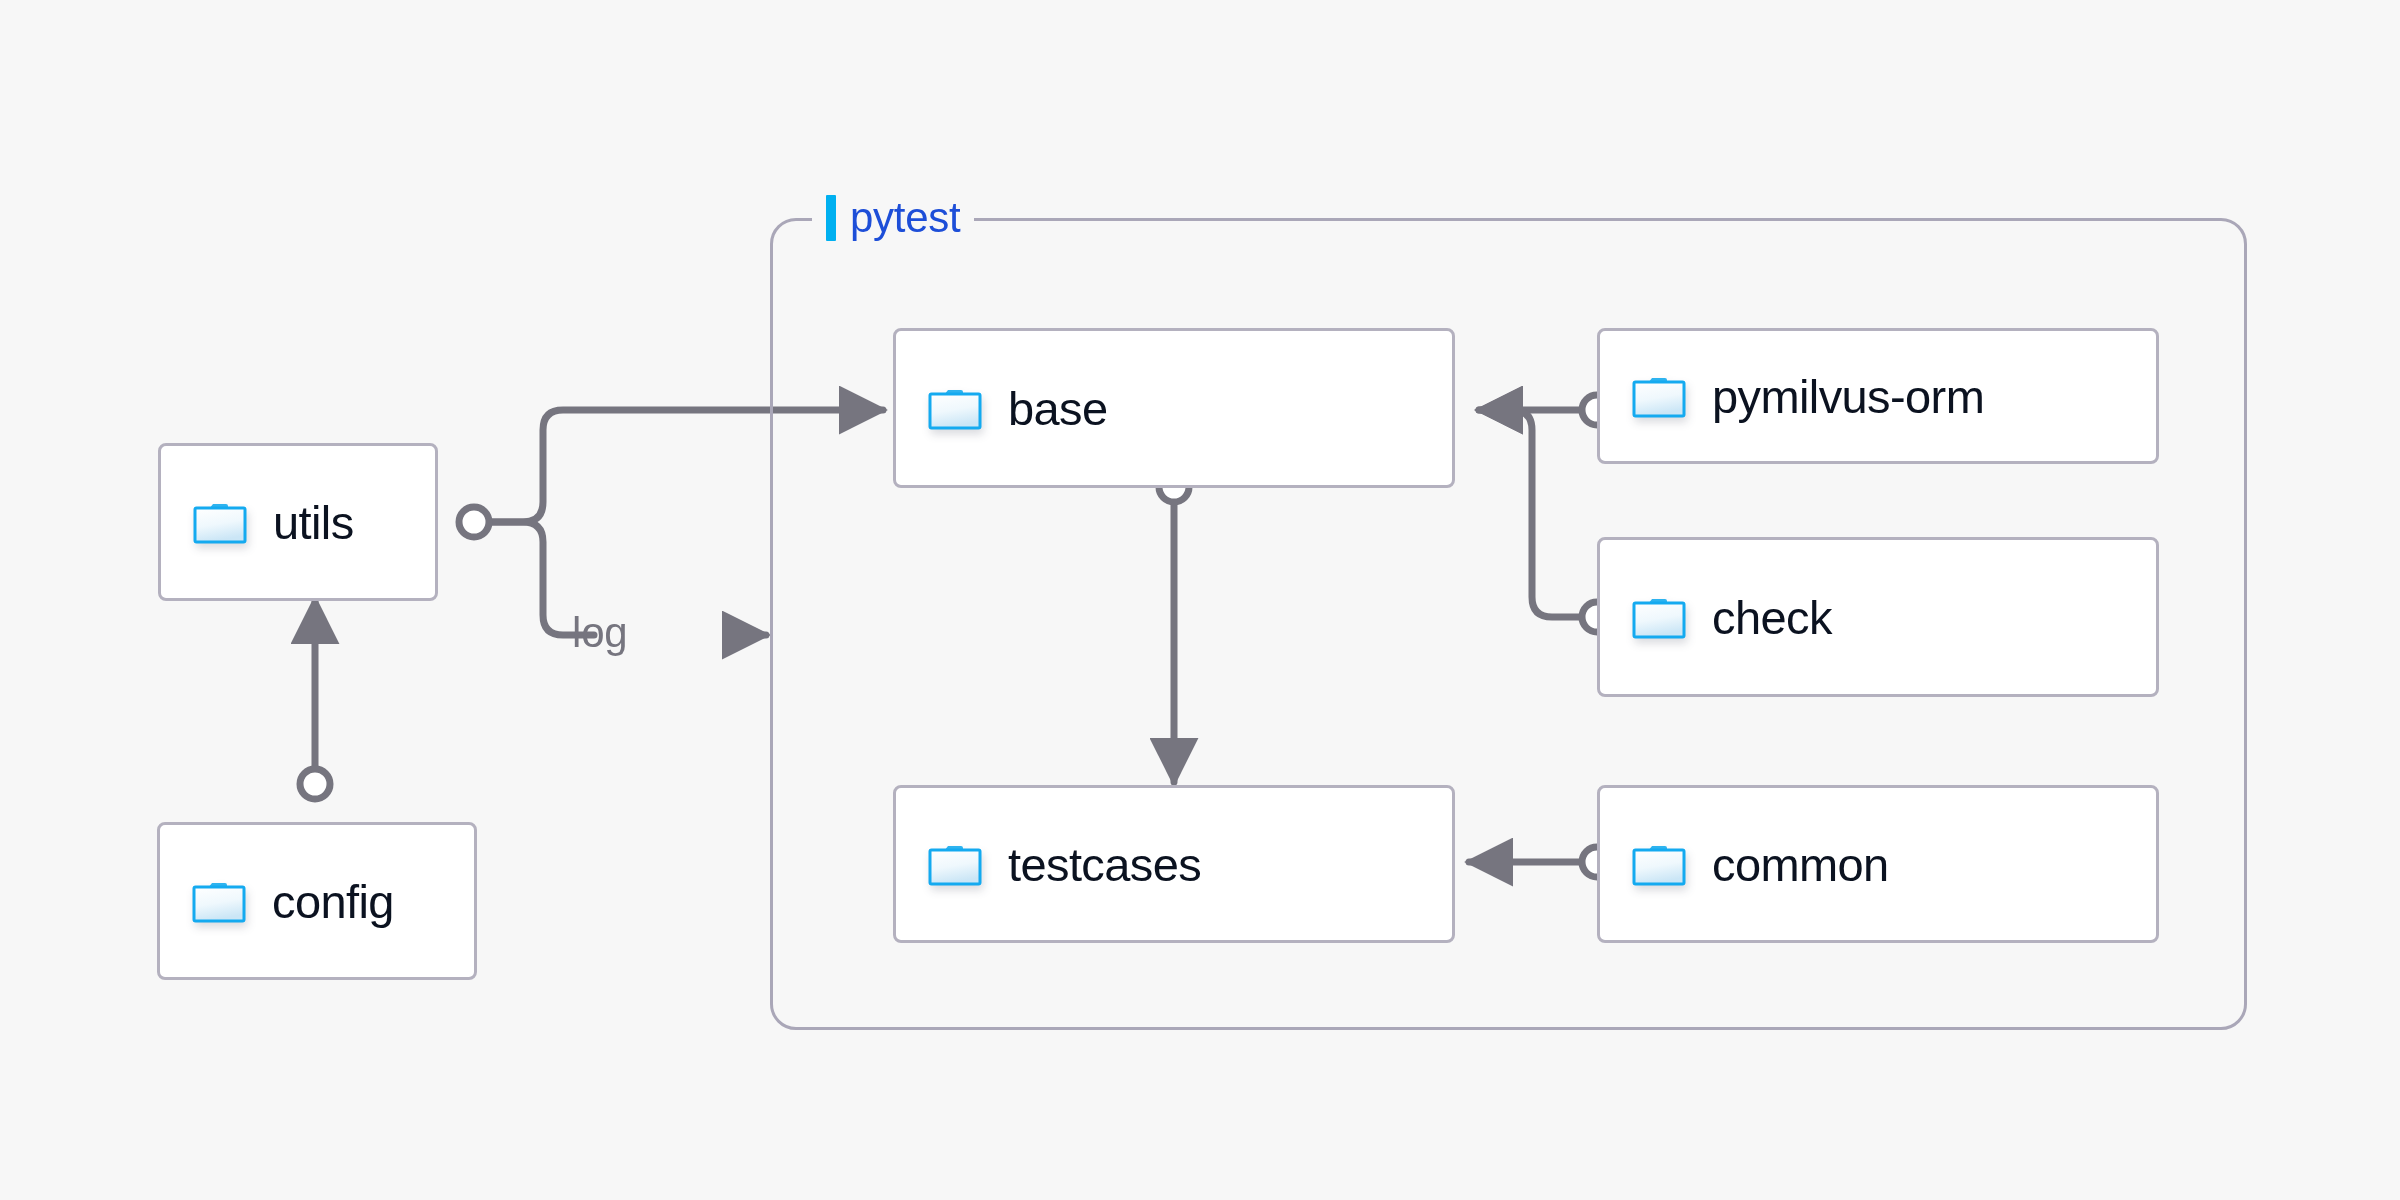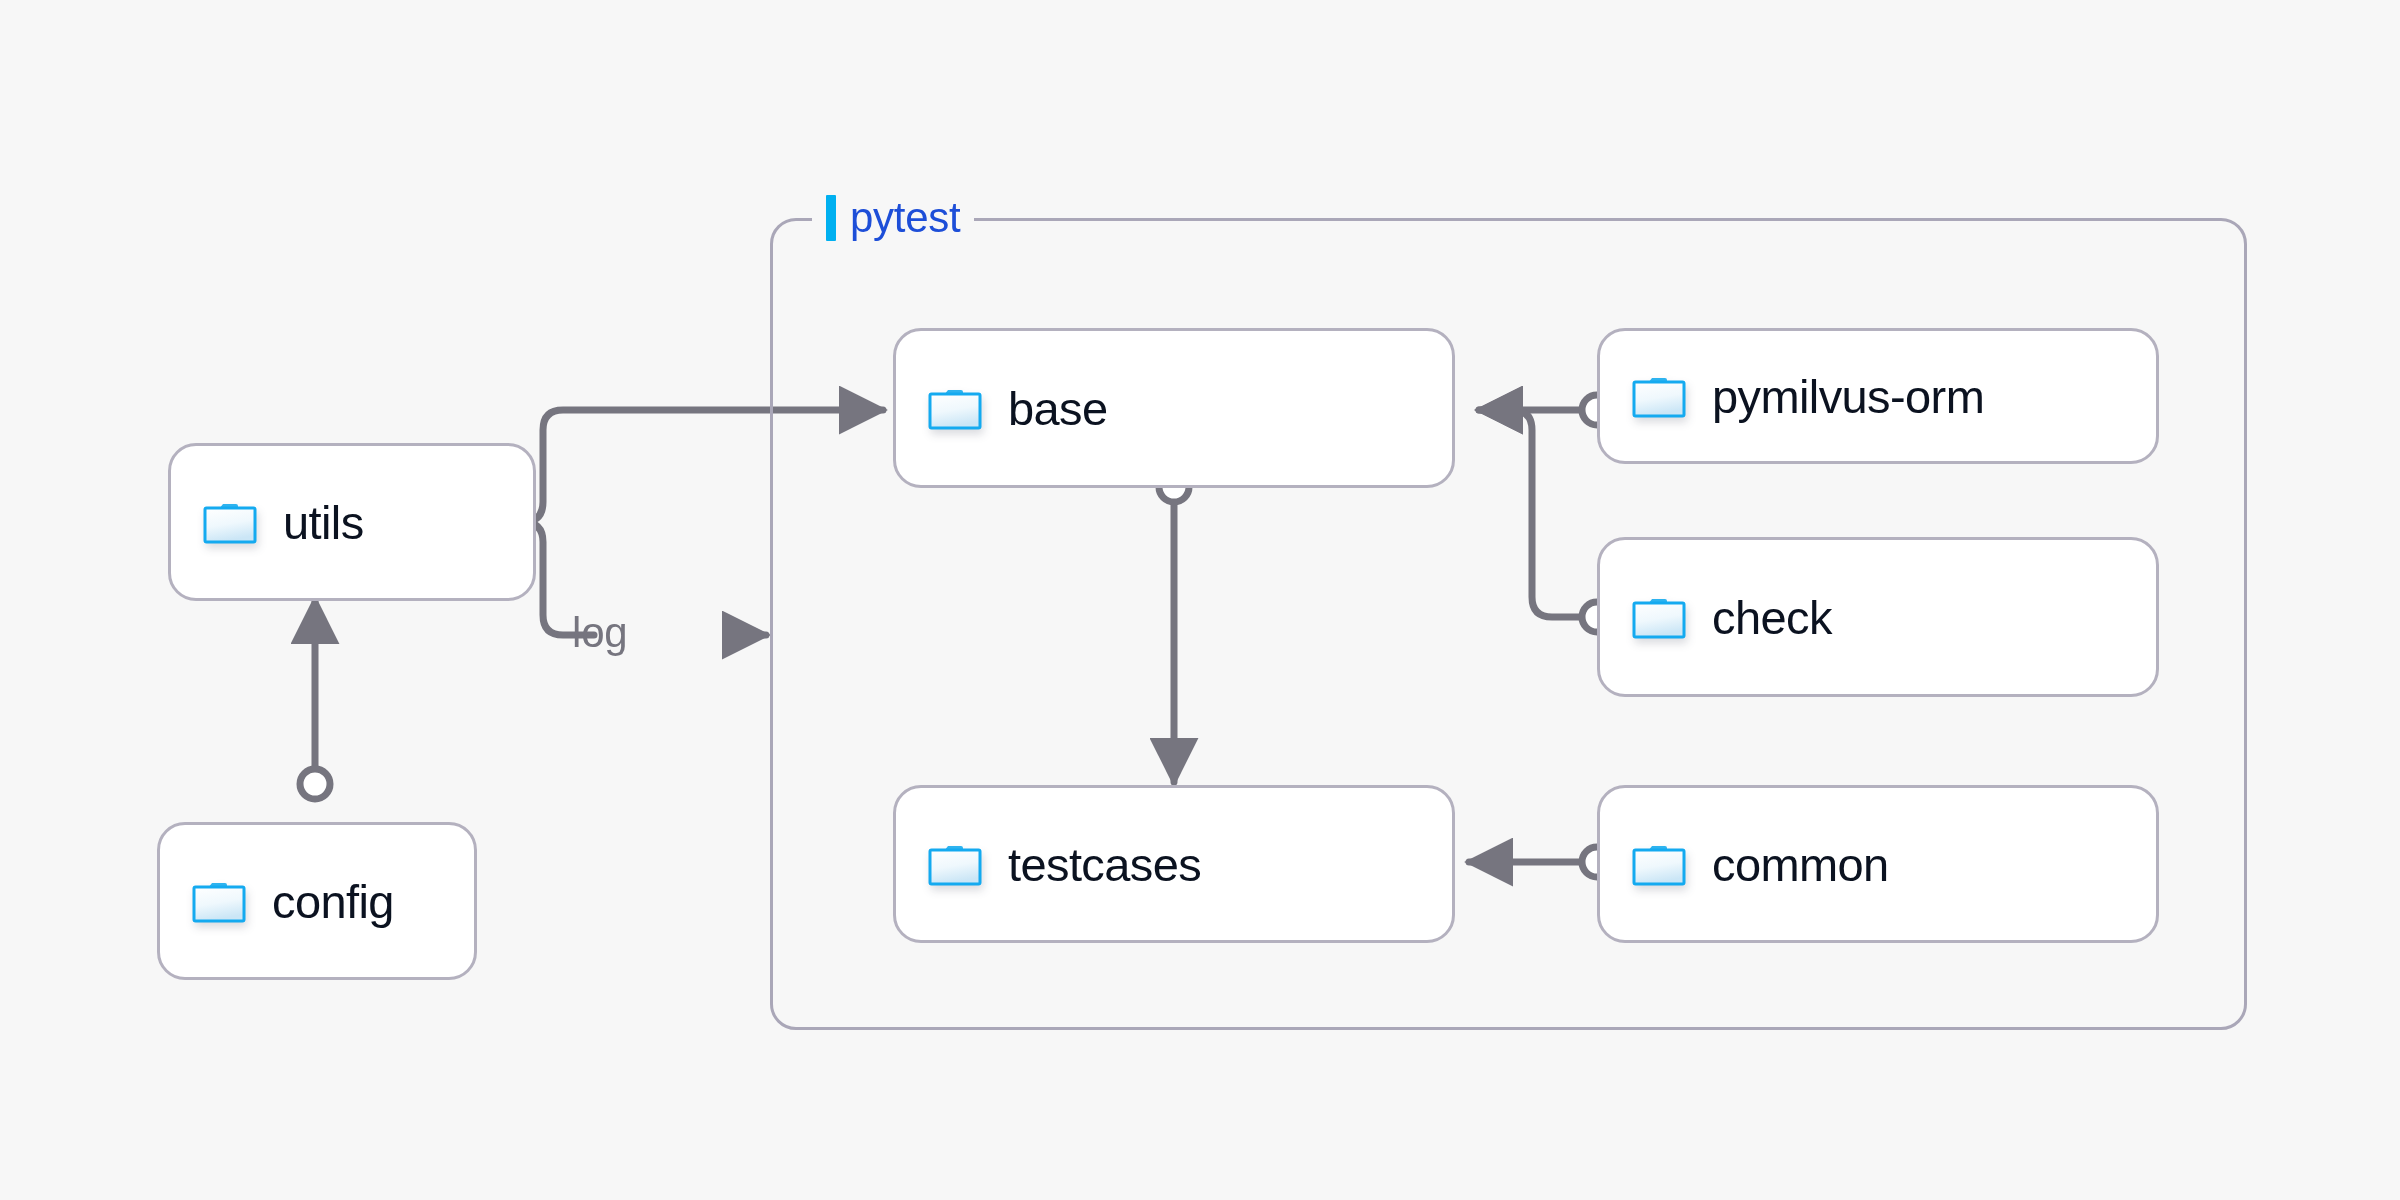--- a/index.html
+++ b/index.html
@@ -62,21 +62,21 @@
     letter-spacing: -0.3px;
     line-height: 1;
   }
 
   
   .node {
     position: absolute;
     box-sizing: border-box;
     background: #ffffff;
     border: 3px solid #b4b1bf;
-    border-radius: 28px;
+    border-radius: 8px;
     display: flex;
     align-items: center;
     padding-left: 32px;
     gap: 26px;
   }
   .node-label {
     font-size: 47px;
     font-weight: 500;
     color: #0b1220;
     letter-spacing: -0.6px;
@@ -148,21 +148,21 @@
     </g>
   </svg>
 
   <div class="group-box" style="left:770px; top:218px; width:1477px; height:812px;"></div>
 
   <div class="group-label" style="left:812px; top:192px;">
     <span class="group-label-bar"></span>
     <span class="group-label-text">pytest</span>
   </div>
 
-  <div class="node" style="left:168px; top:443px; width:368px; height:158px;">
+  <div class="node" style="left:158px; top:443px; width:280px; height:158px;">
     <span class="folder-icon">
       <svg viewBox="0 0 54 46" width="54" height="46">
         <path d="M2 10 h14 l4 -5 h13 a2 2 0 0 1 2 2 v4 h-33 z" fill="#2eb3ef"></path>
         <rect x="2" y="9" width="50" height="34" rx="1.5" fill="url(#folderGrad)" stroke="#14aaf0" stroke-width="3"></rect>
       </svg>
     </span>
     <span class="node-label">utils</span>
   </div>
 
   <div class="node" style="left:157px; top:822px; width:320px; height:158px;">

